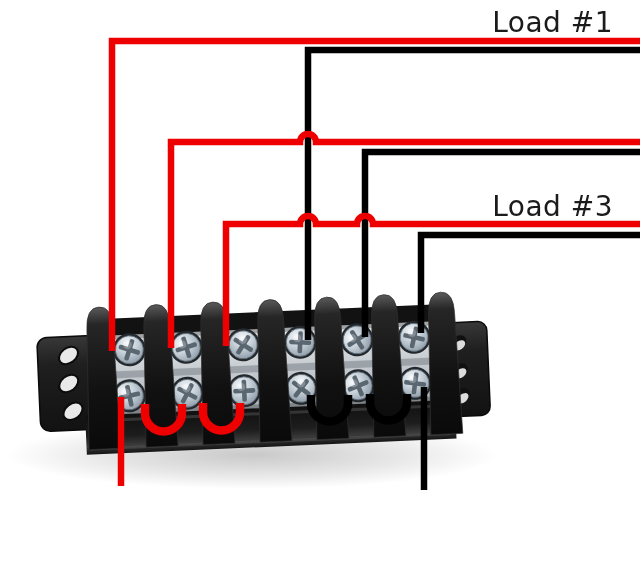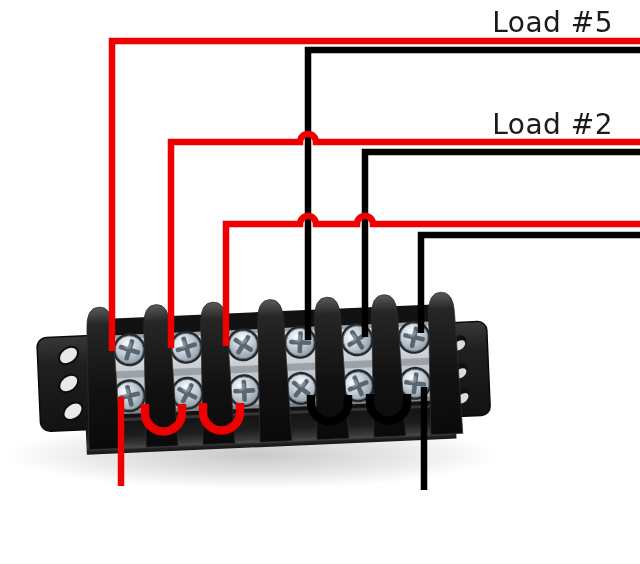--- a/index.html
+++ b/index.html
@@ -147,16 +147,16 @@
     <path d="M642 142 H316 A8 8 0 0 0 300 142 H171 V348" stroke="#ef0000"></path>
     <path d="M642 224 H373 A8 8 0 0 0 357 224 H316 A8 8 0 0 0 300 224 H226 V346" stroke="#ef0000"></path>
     <path d="M121 397 V486" stroke="#ef0000"></path>
   </g>
   <g fill="none" stroke-width="8.5" stroke-linejoin="round">
     <path d="M145 404 V413 A18.5 18.5 0 0 0 182 413 V404" stroke="#ef0000"></path>
     <path d="M203 403 V412 A18.5 18.5 0 0 0 240 412 V403" stroke="#ef0000"></path>
   </g>
 </svg>
 
-<div class="label load-label" id="label-load-1">Load #5</div>
-<div class="label load-label" id="label-load-2">Load #2</div>
+<div class="label load-label" id="label-load-1">Load #1</div>
+<div class="label load-label" id="label-load-3">Load #3</div>
 
 </div>
 
 </body></html>

